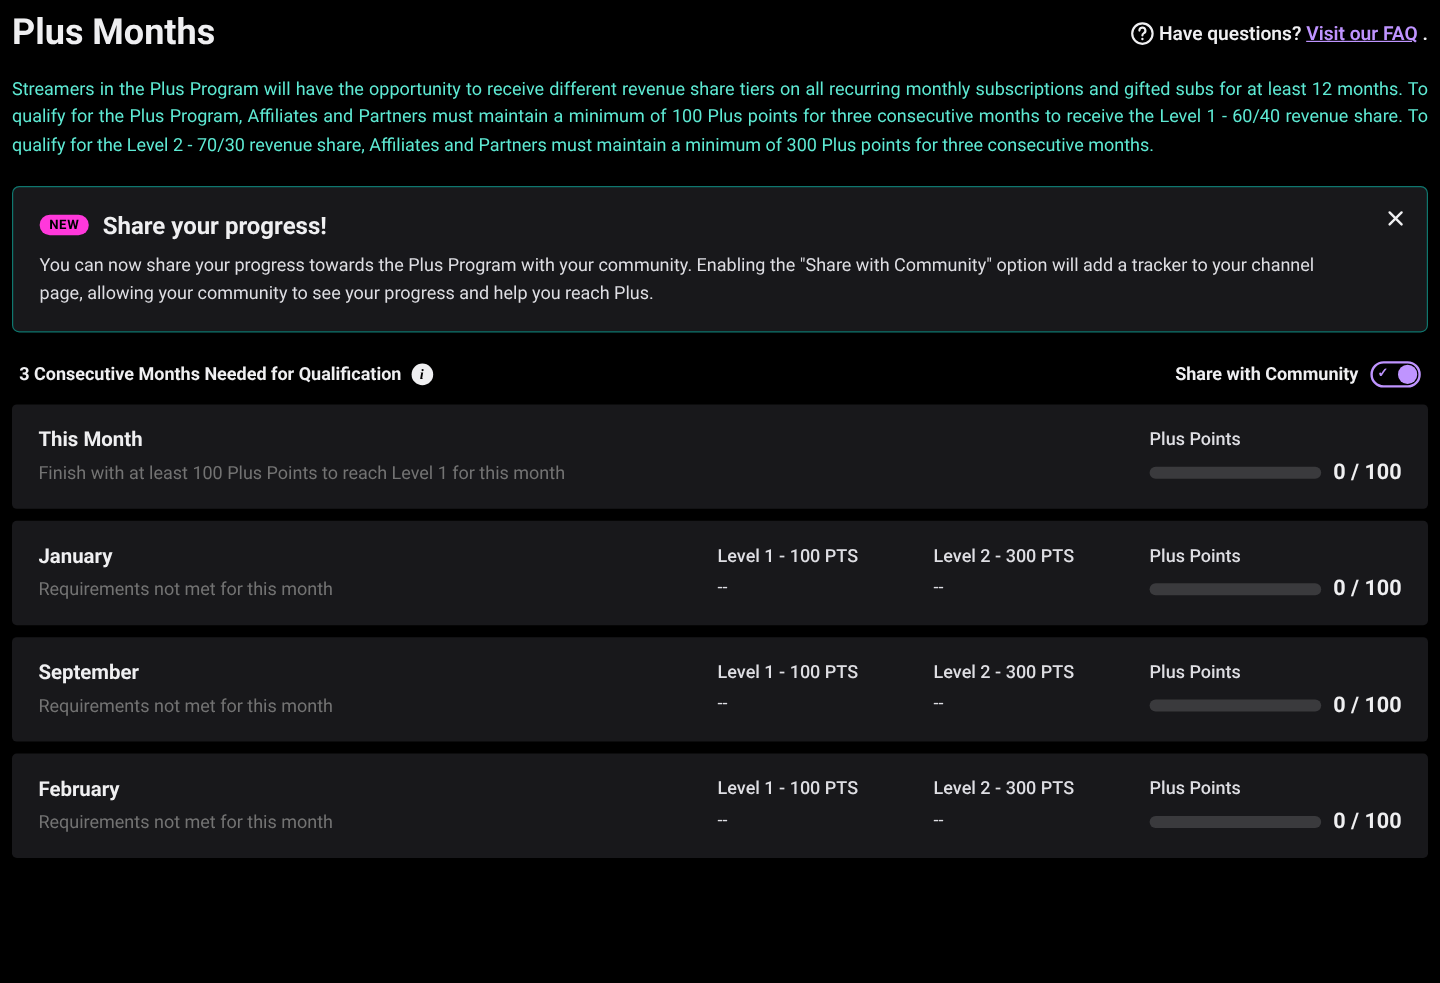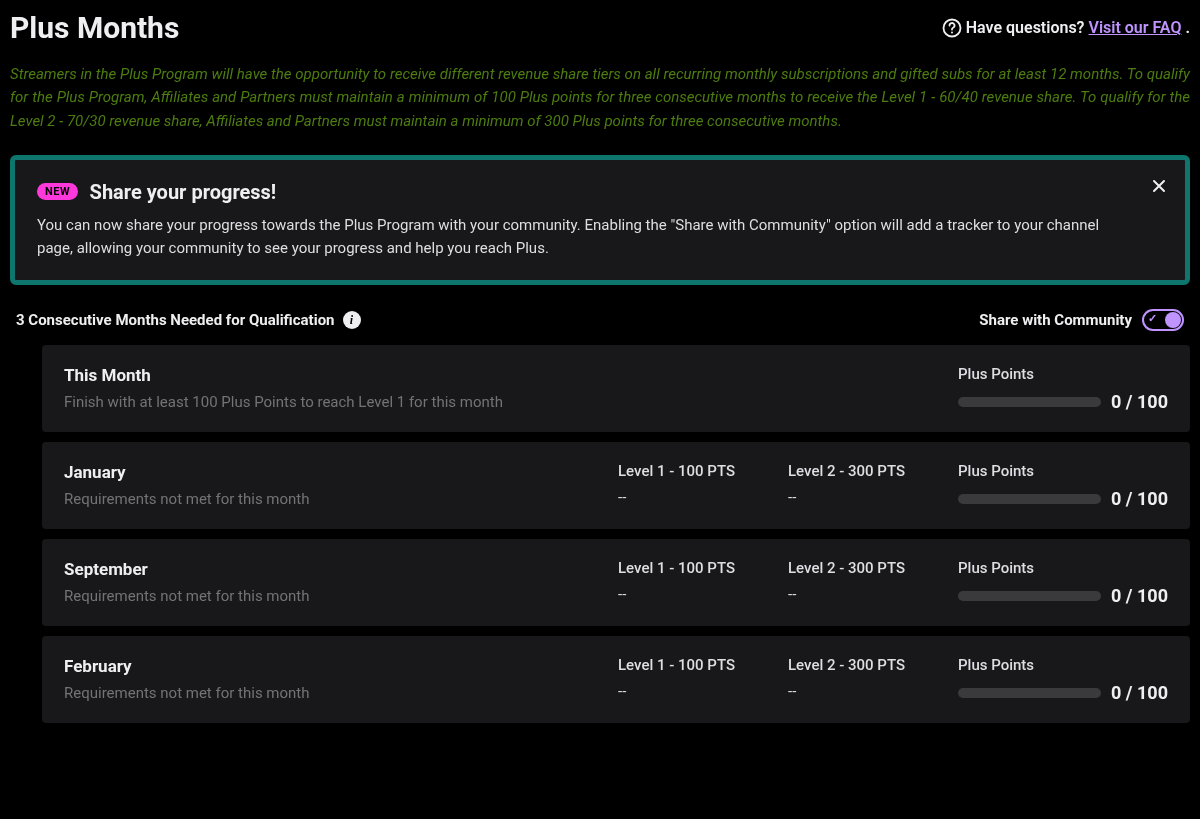--- a/index.html
+++ b/index.html
@@ -33,28 +33,27 @@
     text-decoration: underline;
     cursor: pointer;
   }
   .help-icon {
     width: 20px; height: 20px;
     display: inline-flex; align-items:center; justify-content:center;
   }
   .intro {
     font-size: 15px;
     line-height: 1.55;
-    color: #4d7c0f;
+    color: #5eead4;
     margin-bottom: 22px;
     text-align: justify;
-    font-style: italic;
   }
   .banner {
     background: #18181b;
-    border: 5px solid #0f766e;
+    border: 1px solid #0f766e;
     border-radius: 6px;
     padding: 20px 22px;
     position: relative;
     margin-bottom: 24px;
   }
   .banner-close {
     position: absolute;
     top: 16px; right: 16px;
     width: 20px; height: 20px;
     cursor: pointer;
@@ -124,22 +123,22 @@
     position:absolute;left:4px;top:1px;
     color:#bf94ff;font-size:11px;font-weight:700;
   }
   .month-card {
     background:#18181b;
     border-radius:4px;
     padding:20px 22px;
     margin-bottom:10px;
     display:grid;
     grid-template-columns: 1fr 170px 170px 210px;
+    gap: 10px;
     align-items: start;
-    margin-left: 32px;
   }
   .month-card.first {
     grid-template-columns: 1fr 210px;
   }
   .month-name { font-size:17px; font-weight:700; margin-bottom:8px; }
   .month-sub { font-size:15px; color:#737373; }
   .col-label { font-size:15px; color:#dedee3; margin-bottom:8px; font-weight:500;}
   .col-val { font-size:15px; color:#dedee3; }
   .points-col { text-align:left; }
   .points-row { display:flex; align-items:center; gap:10px; }

